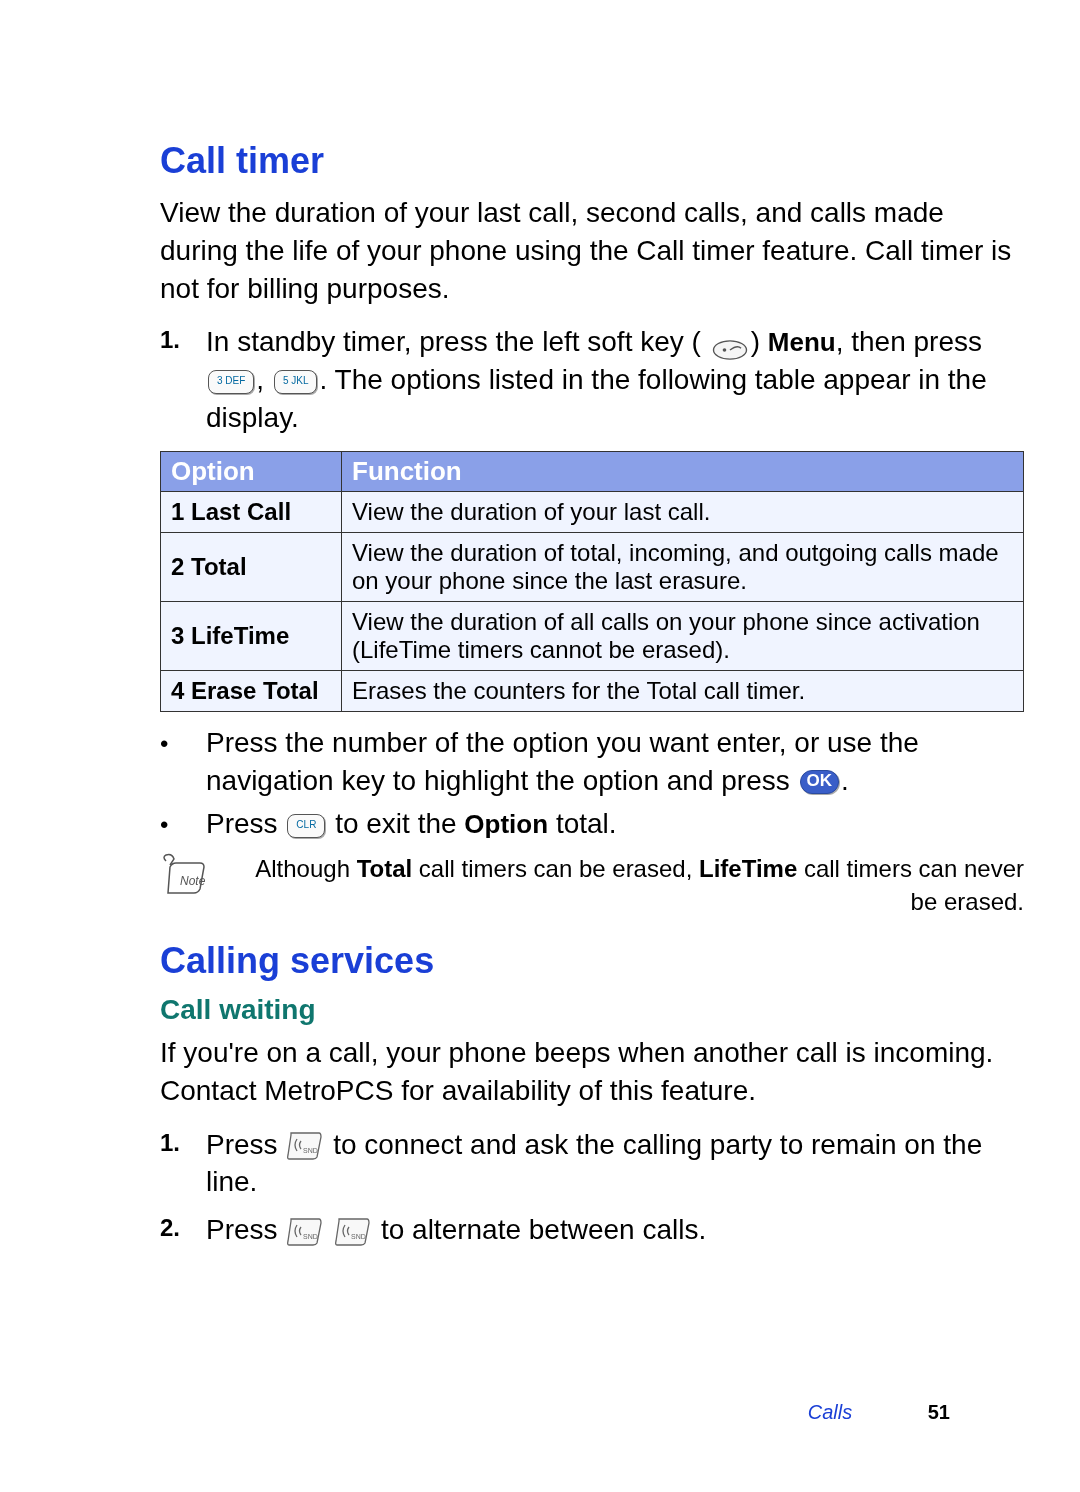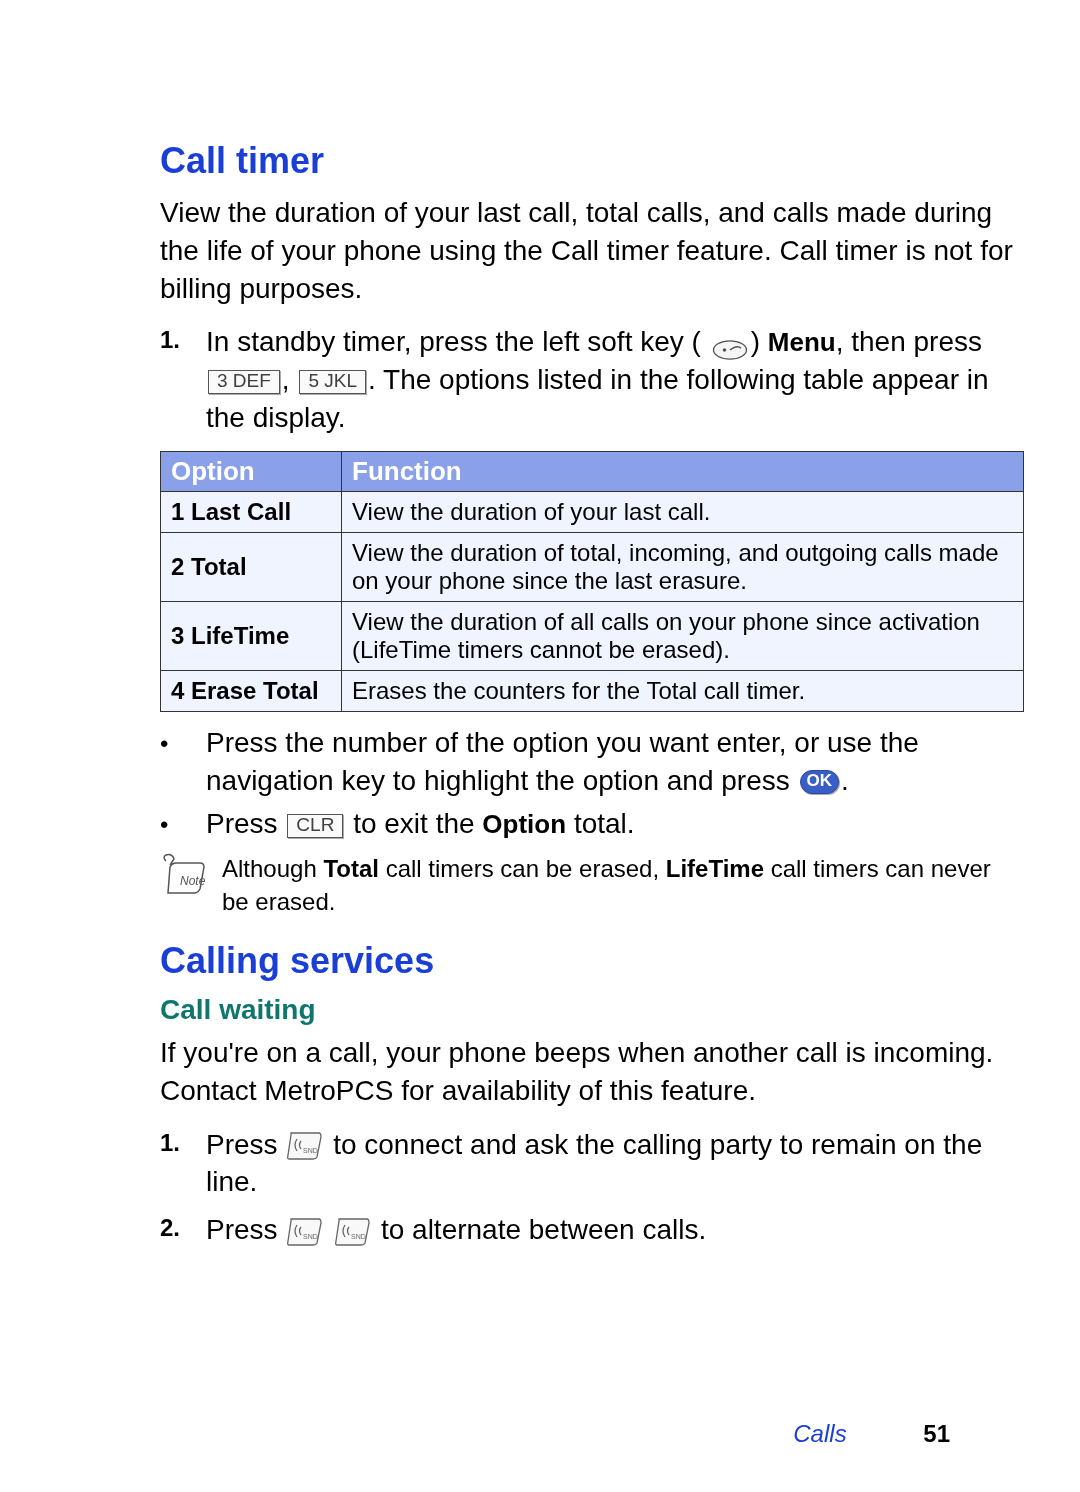--- a/index.html
+++ b/index.html
@@ -91,64 +91,65 @@
     min-width: 46px;
     text-align: left;
     font-size: 24px;
     padding-top: 4px;
   }
   .note-row {
     display: flex;
     align-items: flex-start;
     gap: 12px;
     margin: 6px 0 22px 0;
+    text-align: right;
   }
   .note-icon {
     width: 50px;
     height: 50px;
     flex: 0 0 50px;
   }
   .note-text {
     font-size: 24px;
     line-height: 1.35;
   }
   h3.sub-heading {
     color: #0f766e;
     font-size: 28px;
     font-weight: bold;
     margin: 4px 0 8px 0;
   }
   .footer {
     position: absolute;
-    bottom: 44px;
+    bottom: 68px;
     right: 130px;
-    font-size: 24px;
+    font-size: 20px;
   }
   .footer .section-name {
     color: #1a3fd6;
     font-style: italic;
     margin-right: 70px;
   }
   .footer .page-num {
     font-weight: bold;
     color: #000;
   }
   
   .key {
     display: inline-block;
     vertical-align: middle;
     border: 1.5px solid #555;
-    border-radius: 0;
+    border-radius: 8px;
     background: #fafafa;
     padding: 0 8px;
-    font-size: 19px;
+    font-size: 10px;
     font-family: Arial, sans-serif;
     line-height: 20px;
     height: 22px;
-    color: #404040;
+    color: #0369a1;
     margin: 0 2px;
     box-shadow: 1px 1px 0 #aaa;
   }
   .key.pill { border-radius: 12px; }
   .key.ok {
     background: #3a5ec8;
     color: #fff;
     border-color: #2a4aa0;
     font-weight: bold;
     font-size: 17px;
@@ -172,21 +173,21 @@
   }
   .sendkey svg { width:100%; height:100%; }
 </style>
 </head>
 <body>
 
 <div class="page">
 
   <h2 class="section-heading">Call timer</h2>
 
-  <p class="body-text">View the duration of your last call, total calls, and calls made during the life of your phone using the Call timer feature. Call timer is not for billing purposes.</p>
+  <p class="body-text">View the duration of your last call, second calls, and calls made during the life of your phone using the Call timer feature. Call timer is not for billing purposes.</p>
 
   <ol class="num-list">
     <li>
       <span class="num">1.</span>
       <span class="li-body">
         <span>In standby timer, press the left soft key (</span>
         <span class="softkey">
           <svg viewBox="0 0 40 24">
               <ellipse cx="20" cy="12" rx="18" ry="10" fill="#f5f5f5" stroke="#555" stroke-width="1.5"></ellipse>
               <circle cx="14" cy="12" r="2" fill="#555"></circle>

